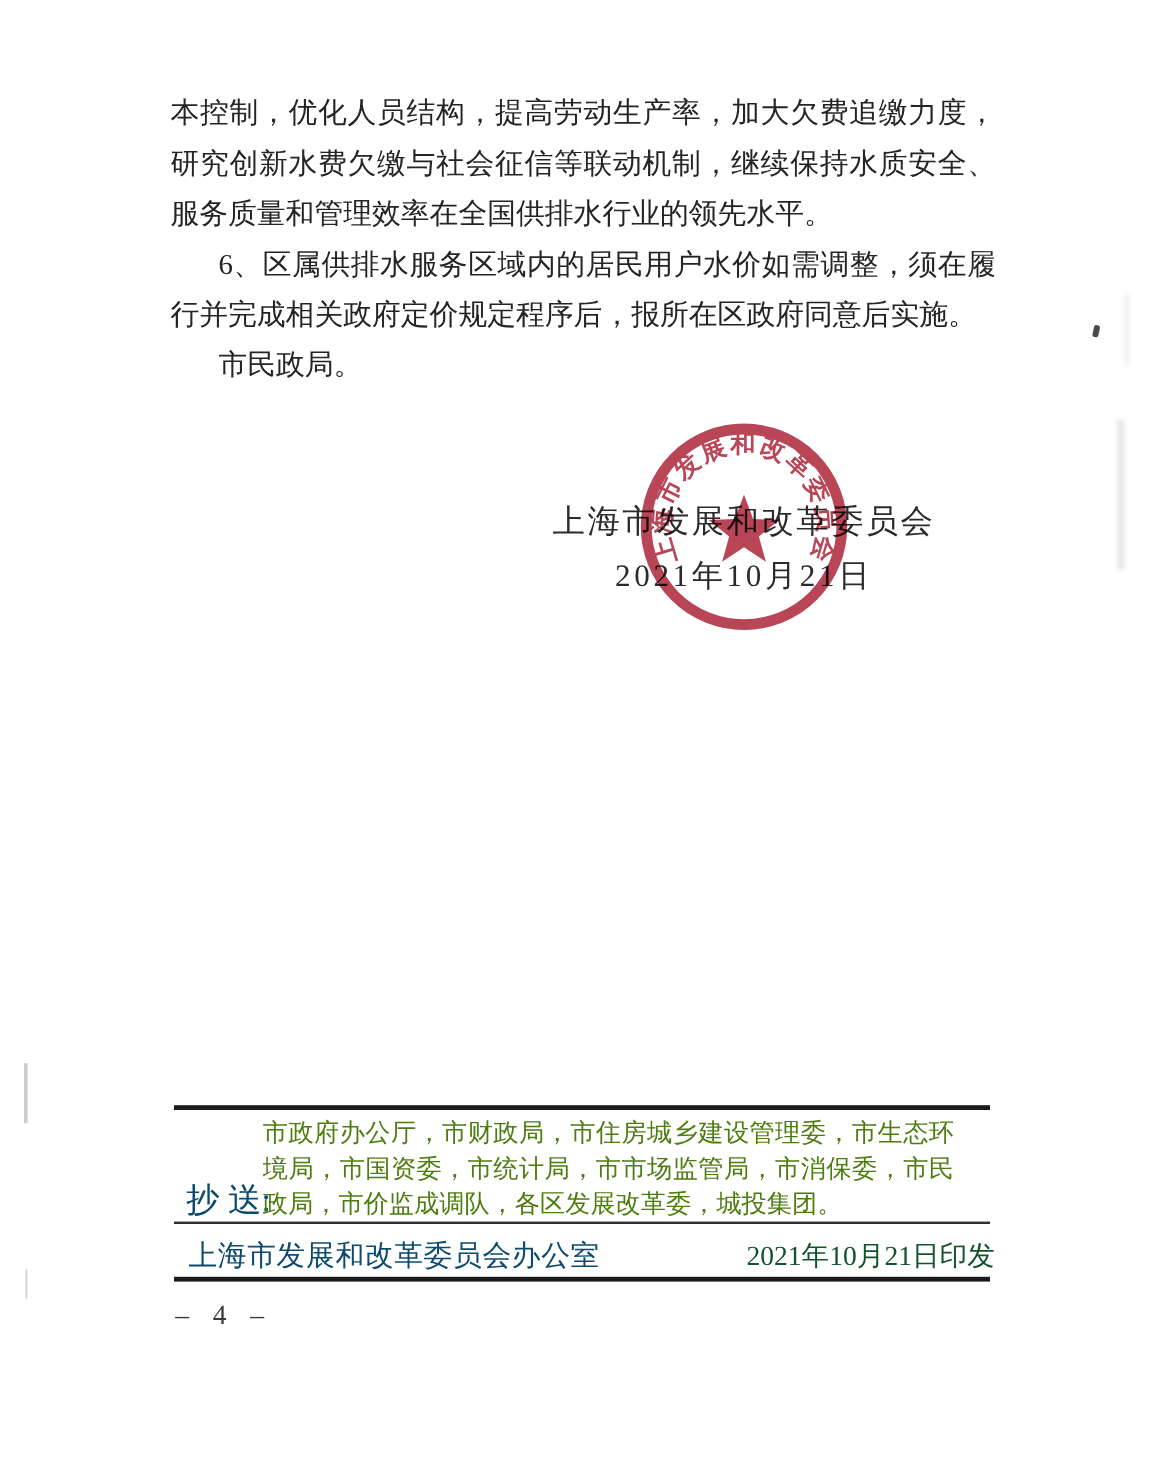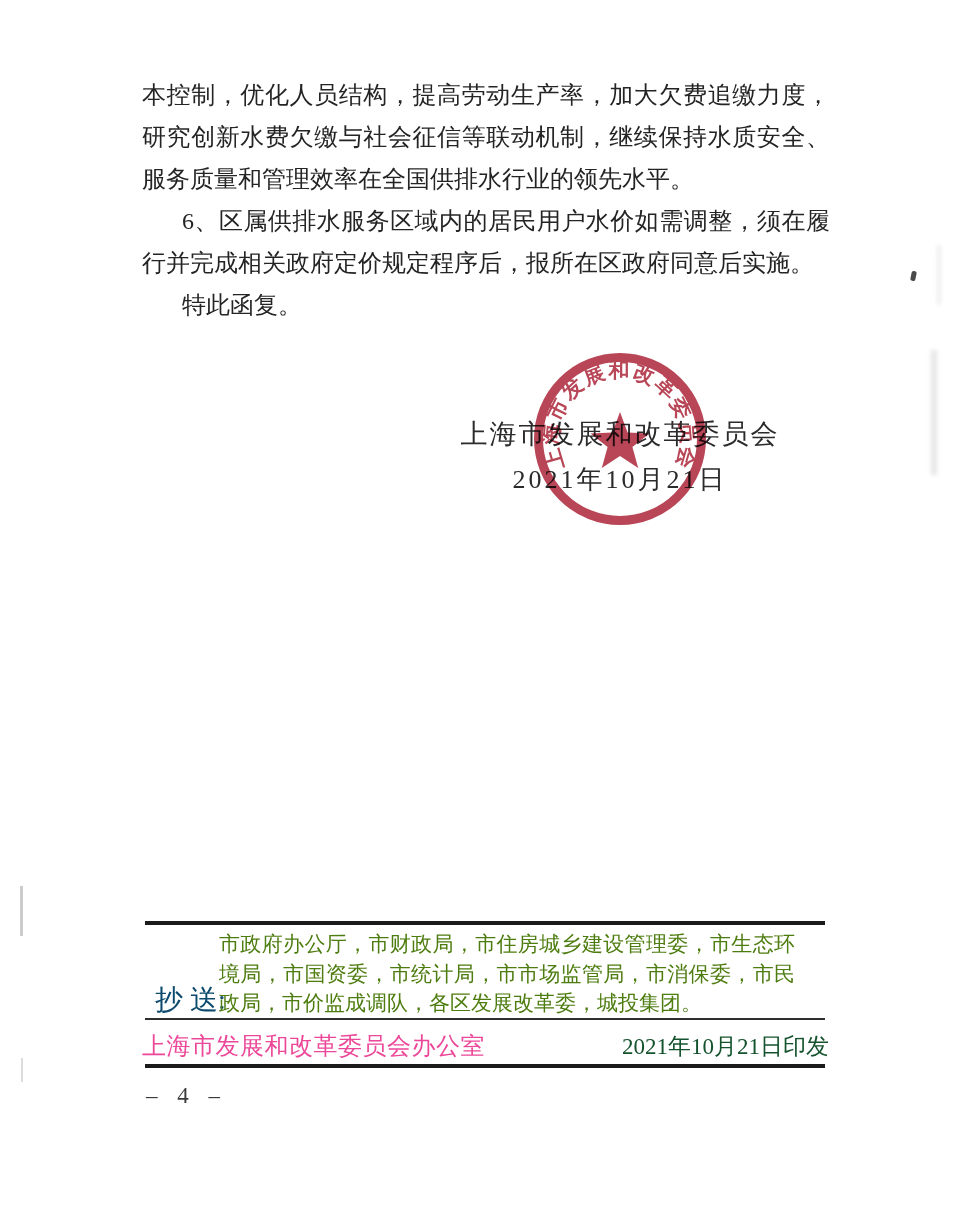--- a/index.html
+++ b/index.html
@@ -51,22 +51,22 @@
     position:absolute; left:155px; top:981px;
     font-size:28px; color:#0c4a6e; white-space:pre;
   }
   .cc-text {
     position:absolute; left:219px; top:930px; width:576px;
     font-size:21px; line-height:29.5px;
     text-align:justify; text-justify:inter-character;
     color:#4d7c0f;
   }
   .office-line {
-    position:absolute; left:142px; top:1030px;
-    font-size:24px; letter-spacing:0.5px; color:#ec4899;
+    position:absolute; left:157px; top:1030px;
+    font-size:24px; letter-spacing:0.5px; color:#0c4a6e;
   }
   .print-date {
     position:absolute; left:622px; top:1031px;
     font-size:23px; color:#14532d;
   }
   .page-number {
     position:absolute; left:146px; top:1083px;
     font-size:23px; letter-spacing:7px; color:#3a3a3a;
   }
 
@@ -94,21 +94,21 @@
   }
 </style>
 </head>
 <body>
 
 <div class="page">
 
   <div class="body-text">
     <p class="para">本控制，优化人员结构，提高劳动生产率，加大欠费追缴力度，研究创新水费欠缴与社会征信等联动机制，继续保持水质安全、服务质量和管理效率在全国供排水行业的领先水平。</p>
     <p class="para indent">6、区属供排水服务区域内的居民用户水价如需调整，须在履行并完成相关政府定价规定程序后，报所在区政府同意后实施。</p>
-    <p class="para indent">特此函复。</p>
+    <p class="para indent">市民政局。</p>
   </div>
 
   <div class="signature">
     <div class="sig-org">上海市发展和改革委员会</div>
     <div class="sig-date">2021年10月21日</div>
   </div>
 
   <svg class="seal" width="190" height="190" viewBox="0 0 190 190">
     <circle cx="94" cy="93" r="81.5" fill="none" stroke-width="9" stroke="#b23648"></circle>
     <path d="M94,66 L101.6,86.5 L123.5,87.4 L106.4,101 L112.2,122.1 L94,110 L75.8,122.1 L81.6,101 L64.5,87.4 L86.4,86.5 Z" fill="#b23648"></path>

